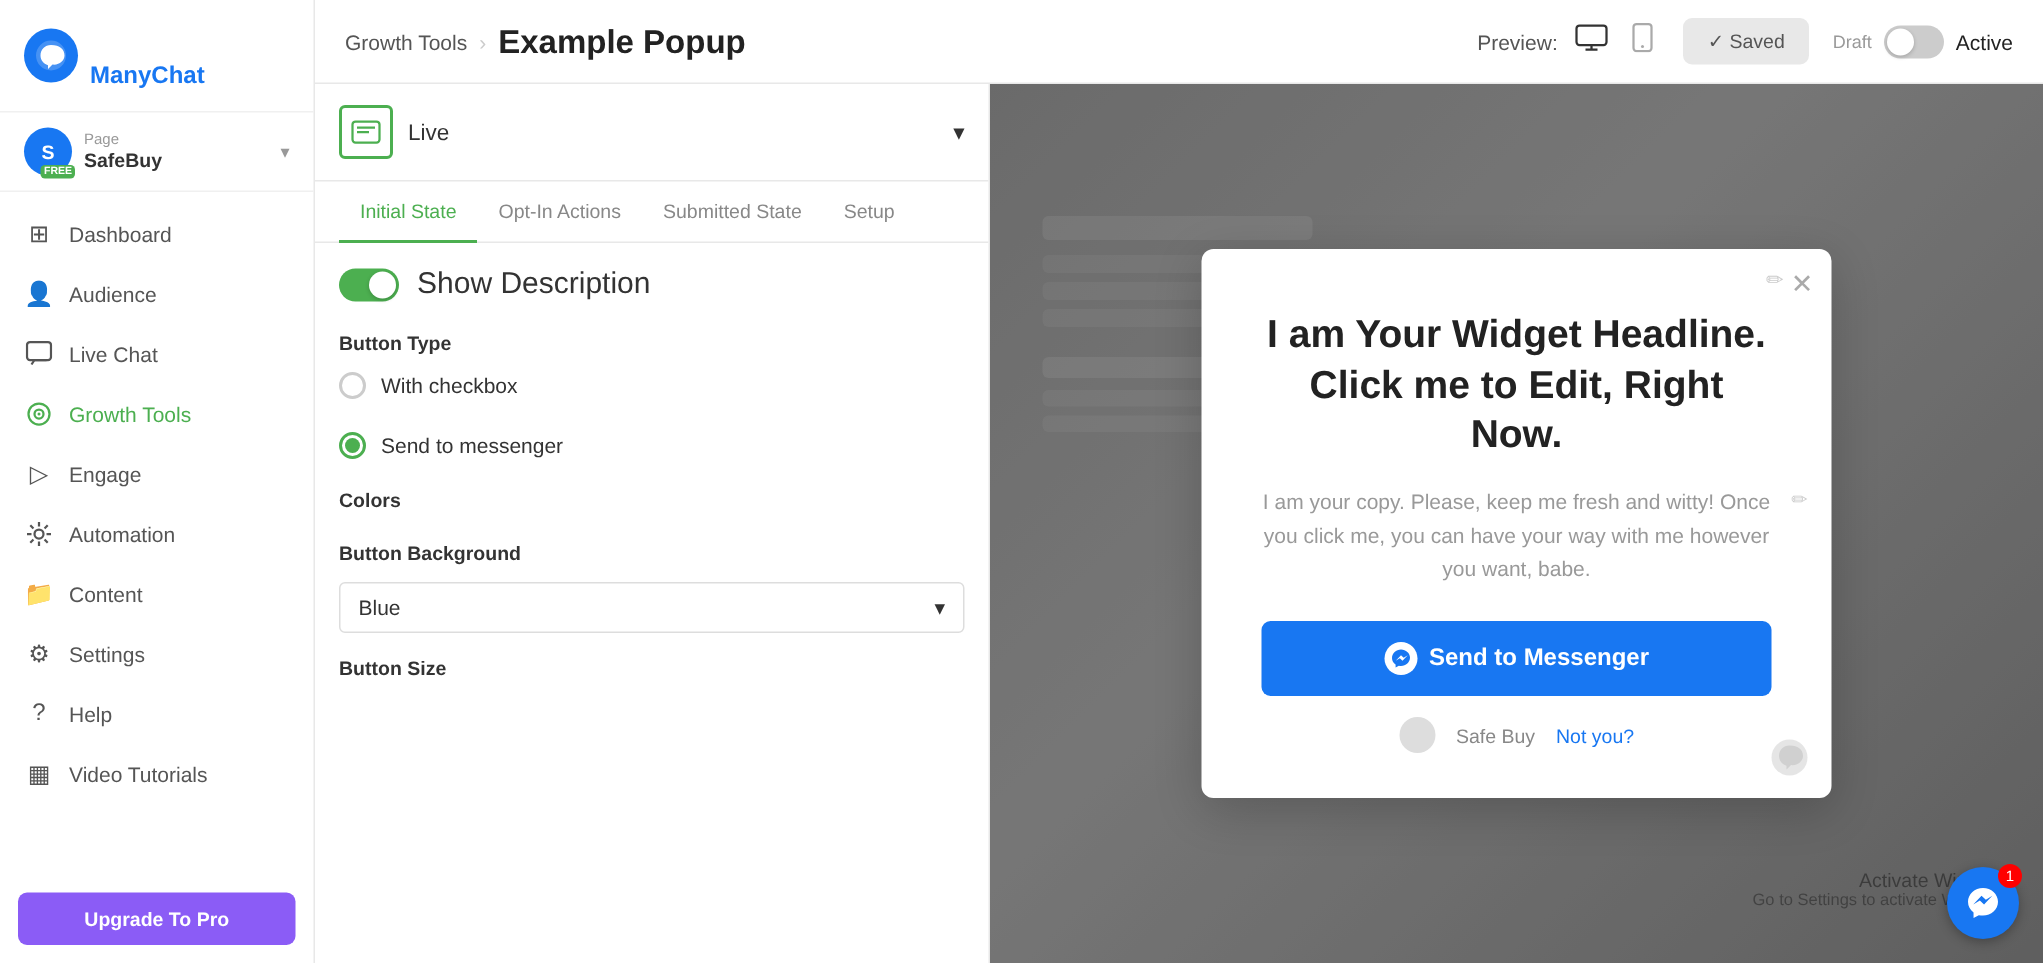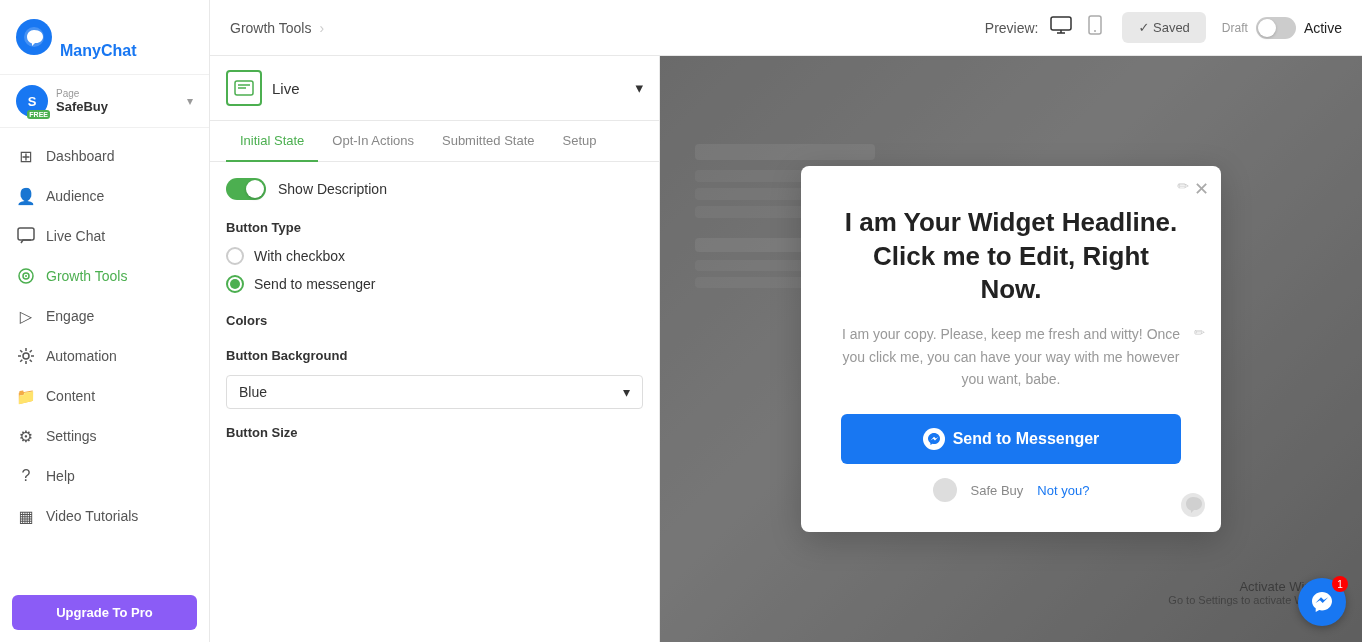--- a/index.html
+++ b/index.html
@@ -308,37 +308,37 @@
     .mini-toggle .toggle-knob {
       position: absolute;
       top: 2px;
       left: 20px;
       width: 18px;
       height: 18px;
       background: white;
       border-radius: 50%;
     }
     .toggle-label {
-      font-size: 14px;
+      font-size: 20px;
       color: #333;
     }
 
     
     .section-title {
       font-size: 13px;
       font-weight: 600;
       color: #333;
       margin-bottom: 12px;
     }
 
     
     .radio-group {
       display: flex;
       flex-direction: column;
-      gap: 10px;
+      gap: 22px;
       margin-bottom: 20px;
     }
     .radio-item {
       display: flex;
       align-items: center;
       gap: 10px;
       cursor: pointer;
     }
     .radio-circle {
       width: 18px;
@@ -636,20 +636,21 @@
 
   <button class="upgrade-btn">Upgrade To Pro</button>
 </div>
 
 <div class="main">
 
   <div class="top-bar">
     <div class="breadcrumb">
       <span class="breadcrumb-link">Growth Tools</span>
       <span class="breadcrumb-sep">›</span>
+      <span class="page-title">Example Popup</span>
     </div>
     <div class="top-bar-right">
       <div class="preview-section">
         <span>Preview:</span>
         <span class="preview-icon active">
           <svg width="22" height="18" viewBox="0 0 22 18" fill="none">
             <rect x="1" y="1" width="20" height="13" rx="2" stroke="#333" stroke-width="1.5" fill="none"></rect>
             <path d="M7 17h8M11 14v3" stroke="#333" stroke-width="1.5"></path>
           </svg>
         </span>

